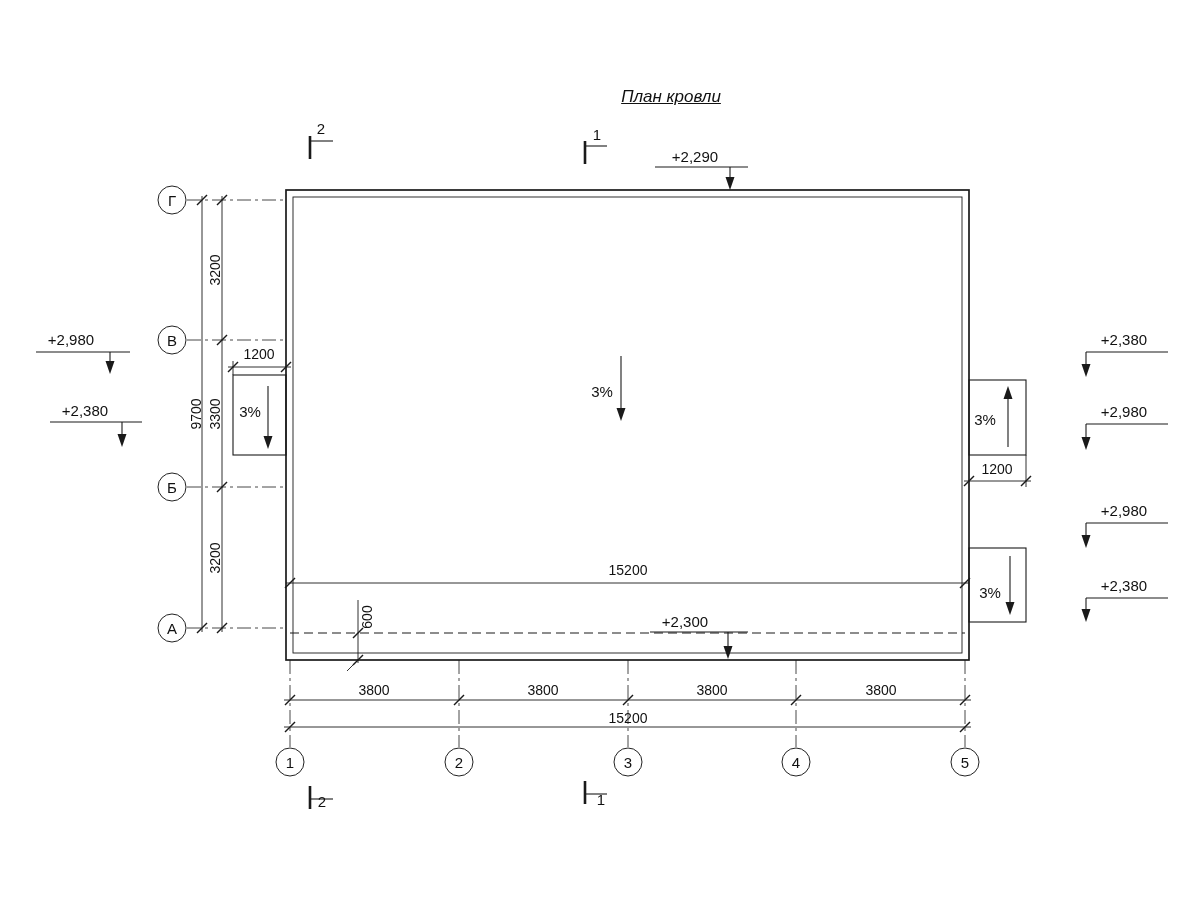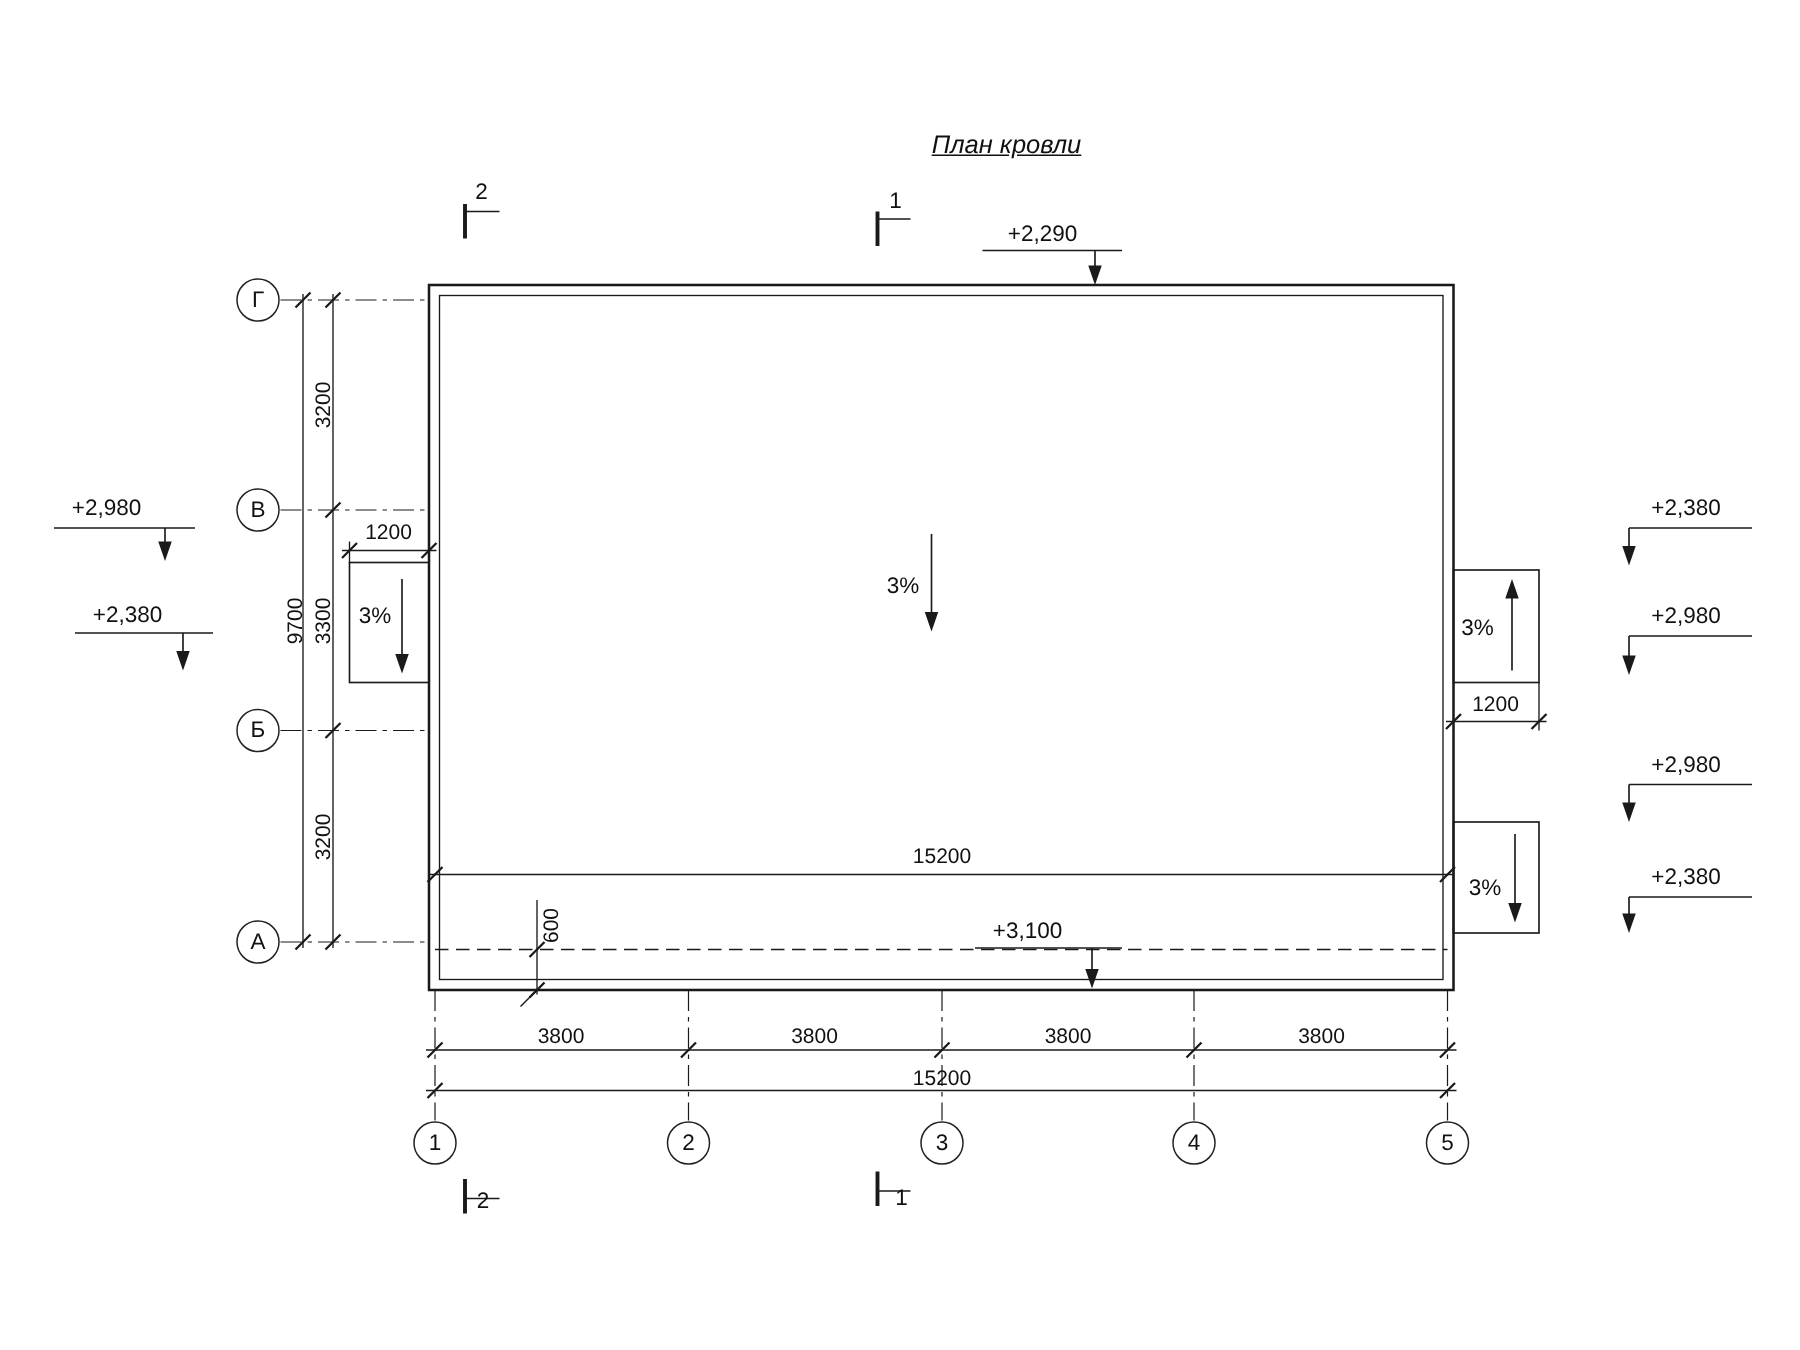--- a/index.html
+++ b/index.html
@@ -183,21 +183,21 @@
   <span class="lbl" style="left:322px;top:801px">2</span>
   <span class="lbl" style="left:601px;top:799px">1</span>
 
   <span class="lbl" style="left:695px;top:156px">+2,290</span>
   <span class="lbl" style="left:71px;top:339px">+2,980</span>
   <span class="lbl" style="left:85px;top:410px">+2,380</span>
   <span class="lbl" style="left:1124px;top:339px">+2,380</span>
   <span class="lbl" style="left:1124px;top:411px">+2,980</span>
   <span class="lbl" style="left:1124px;top:510px">+2,980</span>
   <span class="lbl" style="left:1124px;top:585px">+2,380</span>
-  <span class="lbl" style="left:685px;top:621px">+3,100</span>
+  <span class="lbl" style="left:685px;top:621px">+2,300</span>
 
   <span class="lbl" style="left:602px;top:391px">3%</span>
   <span class="lbl" style="left:250px;top:411px">3%</span>
   <span class="lbl" style="left:985px;top:419px">3%</span>
   <span class="lbl" style="left:990px;top:592px">3%</span>
 
   <span class="lbl dim rot" style="left:215px;top:270px">3200</span>
   <span class="lbl dim rot" style="left:215px;top:414px">3300</span>
   <span class="lbl dim rot" style="left:215px;top:558px">3200</span>
   <span class="lbl dim rot" style="left:196px;top:414px">9700</span>

